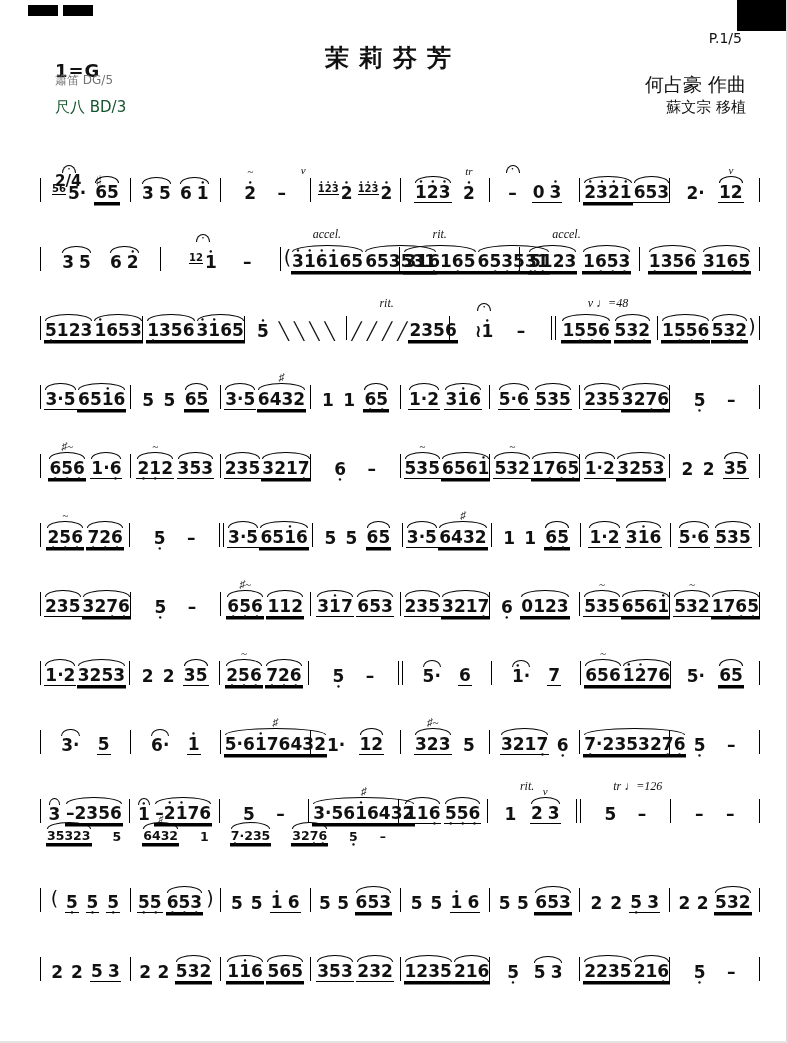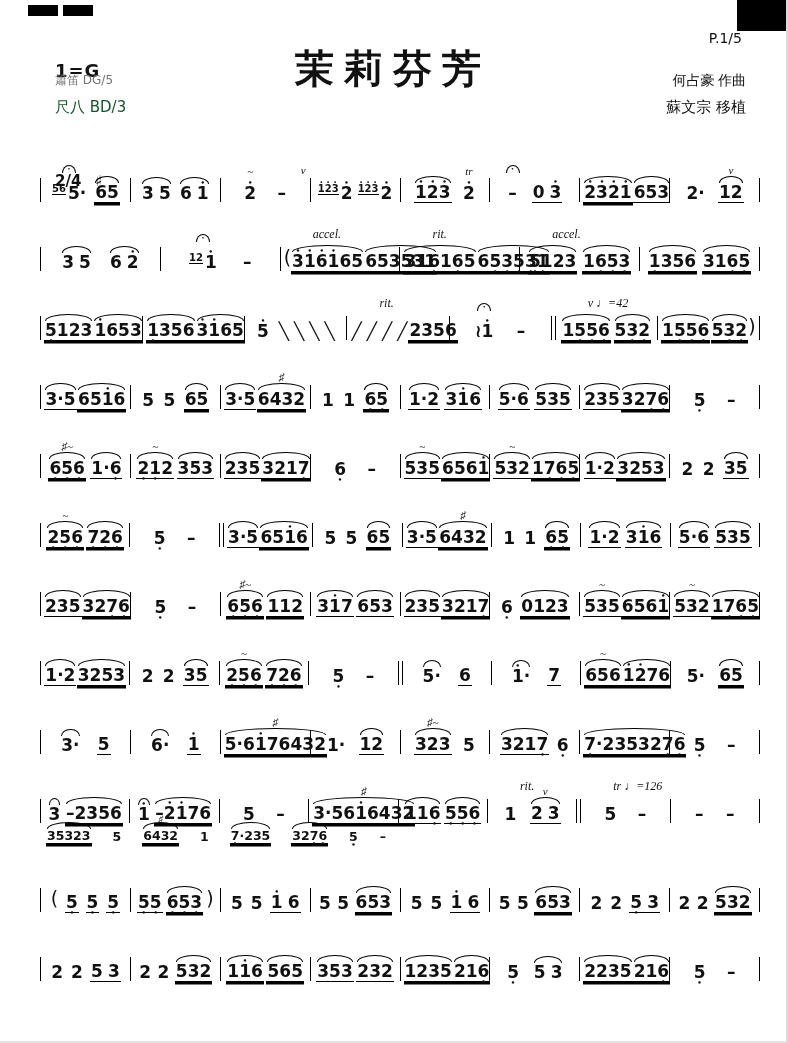--- a/index.html
+++ b/index.html
@@ -12,23 +12,23 @@
   #art-tl1{left:28px;top:5px;width:30px;height:11px;}
   #art-tl2{left:63px;top:5px;width:30px;height:11px;}
   #art-tr{left:737px;top:0;width:51px;height:31px;}
 
   
   .hdr{position:absolute;}
   #page-no{top:30px;right:44px;font-size:14px;}
   #key-sig{top:28px;left:55px;font-size:18px;font-weight:bold;letter-spacing:1px;margin-top:32px;}
   #inst1{top:72px;left:55px;font-size:12px;color:#737373;}
   #inst2{top:98px;left:55px;font-size:15px;color:#14532d;}
-  #title{top:42px;left:0;width:100%;text-align:center;font-size:39px;font-weight:bold;
+  #title{top:42px;left:0;width:100%;text-align:center;font-size:24px;font-weight:bold;
          font-family:"Liberation Serif",serif;letter-spacing:10px;}
-  #composer{top:72px;right:40px;font-size:14px;font-family:Liberation Serif, serif;}
+  #composer{top:72px;right:40px;font-size:19px;}
   #arranger{top:98px;right:40px;font-size:15px;}
   #timesig{top:133px;left:55px;font-size:15px;font-weight:bold;margin-top:39px;}
   #timesig .sym{margin-left:14px;font-weight:normal;}
 
   
   #score{position:absolute;left:40px;right:26px;top:158px;}
   .system{position:relative;height:56px;margin-bottom:13px;display:flex;align-items:flex-end;
           padding-bottom:11px;box-sizing:border-box;}
   .system.has-ossia{margin-bottom:33px;}
   .bar{width:0;border-left:1.4px solid #000;height:24px;margin-bottom:1px;flex:0 0 auto;}
@@ -368,21 +368,21 @@
           <span class="orn fer"></span>
           <span class="ch">≀</span>
           <span class="ch">1<span class="da">•</span></span>
         </span>
         <span class="grp">
           <span class="ch">–</span>
         </span>
       </div>
       <div class="bar dbl"></div>
       <div class="measure">
-        <div class="mark">v ♩=42</div>
+        <div class="mark">v ♩=48</div>
         <span class="grp u2 s">
           <span class="ch">1</span>
           <span class="ch">5<span class="db">•</span></span>
           <span class="ch">5<span class="db">•</span></span>
           <span class="ch">6<span class="db">•</span></span>
         </span>
         <span class="grp u2 s">
           <span class="ch">5</span>
           <span class="ch">3<span class="db">•</span></span>
           <span class="ch">2<span class="db">•</span></span>

